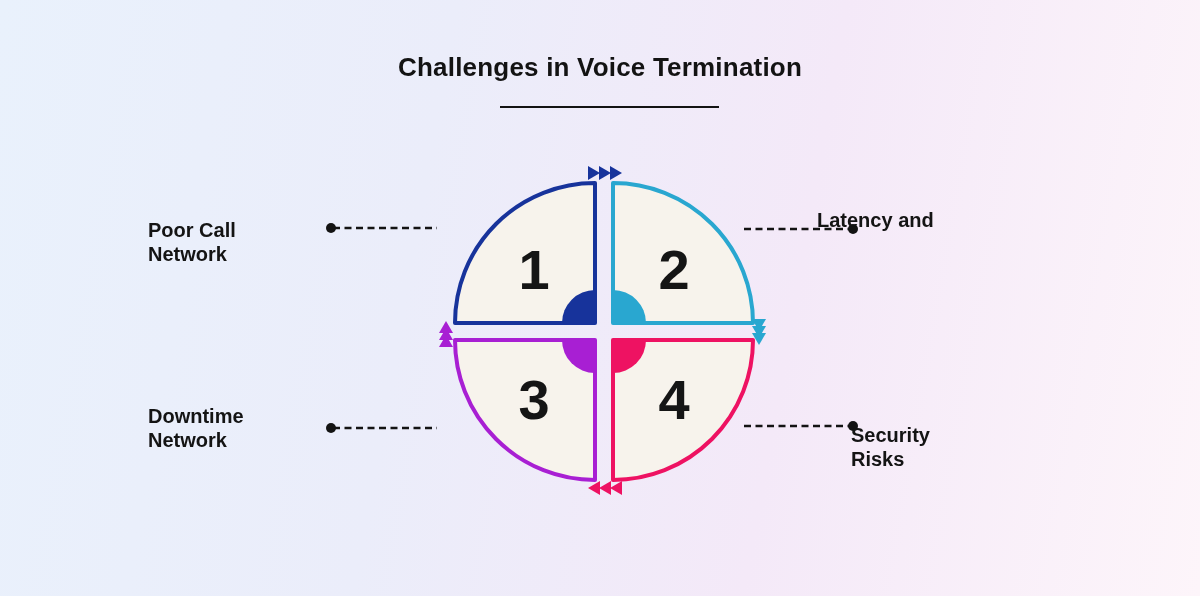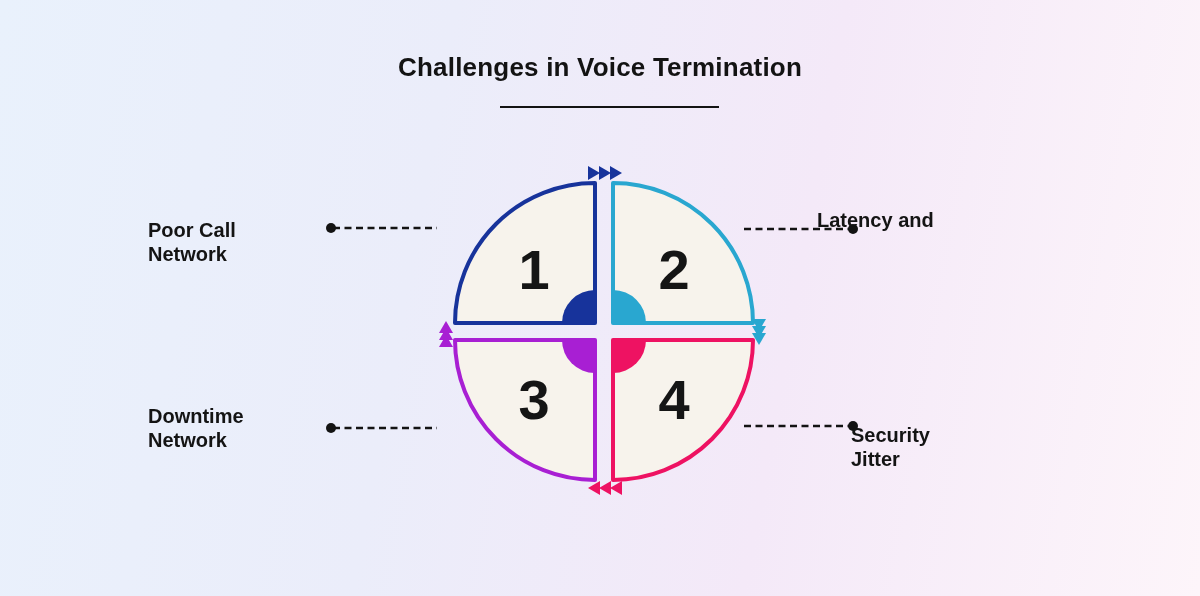--- a/index.html
+++ b/index.html
@@ -140,16 +140,16 @@
   </div>
   <div class="side-label label-tr">
     <span>Latency and</span>
   </div>
   <div class="side-label label-bl">
     <span>Downtime</span>
     <span>Network</span>
   </div>
   <div class="side-label label-br">
     <span>Security</span>
-    <span>Jitter</span>
+    <span>Risks</span>
   </div>
 
 </div>
 
 </body></html>

